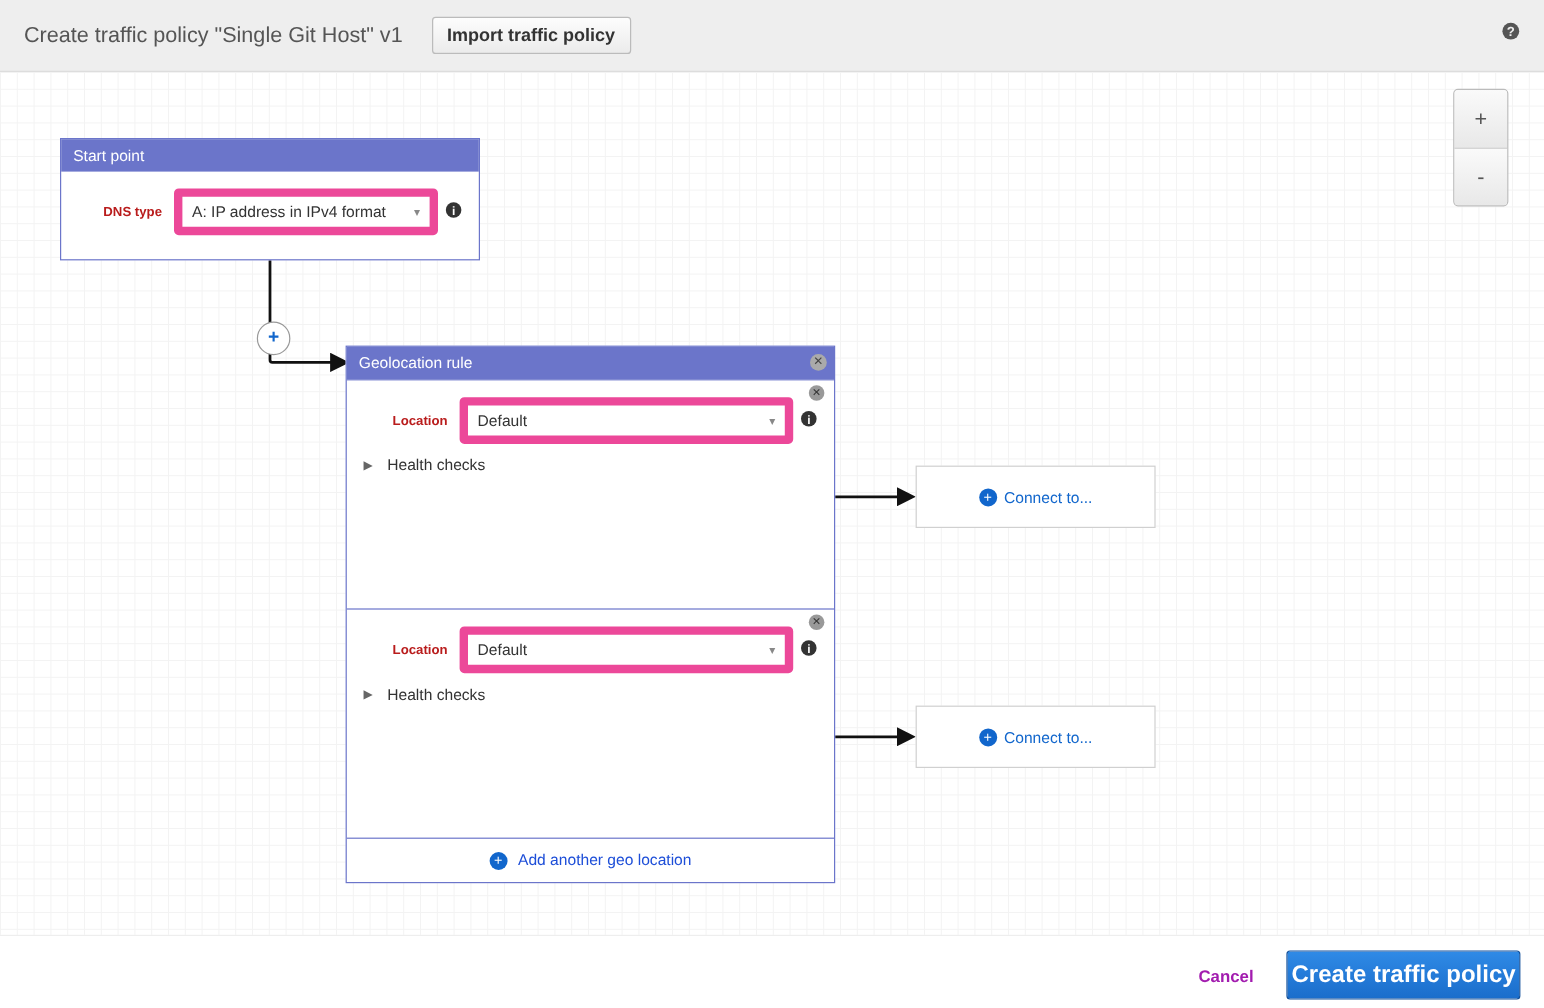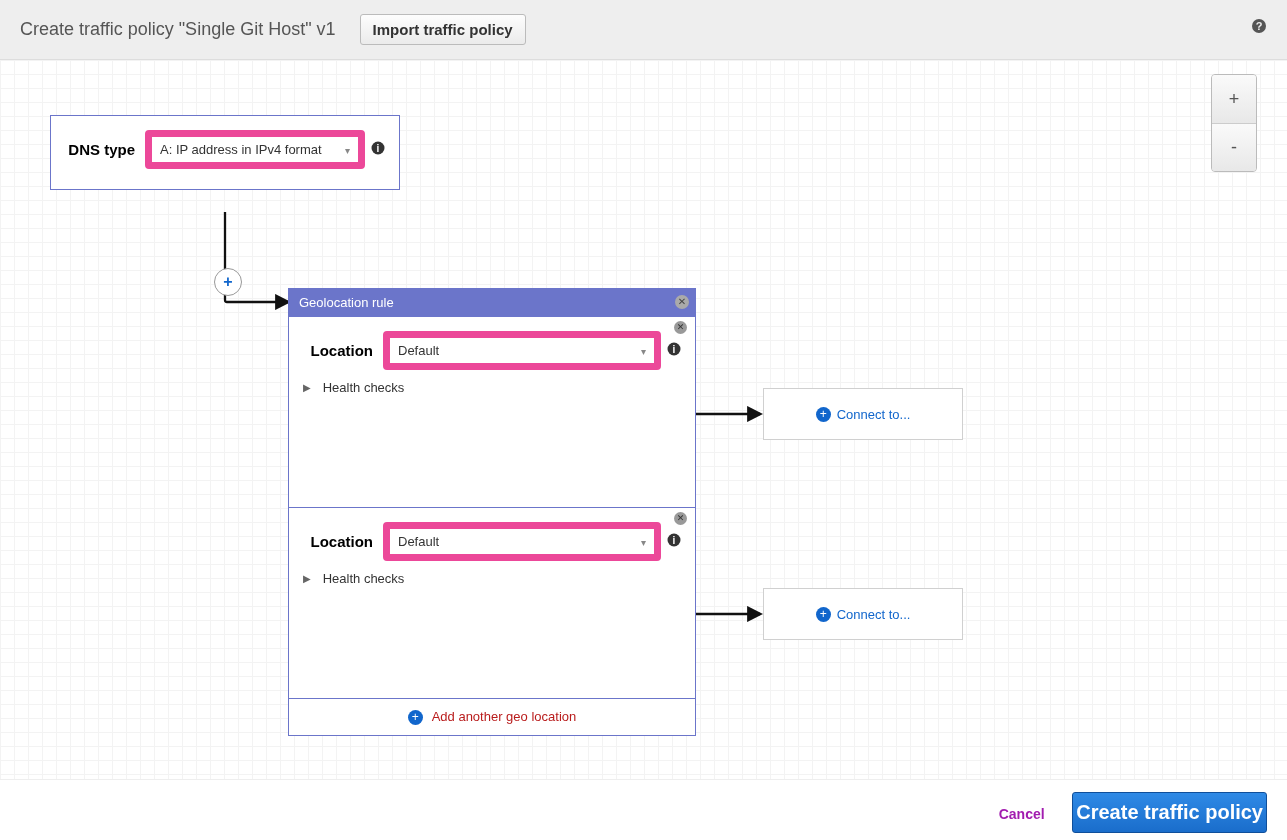--- a/index.html
+++ b/index.html
@@ -100,22 +100,22 @@
   border-radius:50%;
   width:14px;height:14px;
   text-align:center;
   font-size:10px;
   line-height:14px;
 }
 .node-body { padding:14px 14px 10px; position:relative; }
 .row { display:flex; align-items:center; margin-bottom:10px; }
 .row label {
   font-weight:bold;
-  font-size:15px;
-  color:#000000;
+  font-size:11px;
+  color:#b91c1c;
   width:80px;
   text-align:right;
   padding-right:10px;
 }
 .select-box {
   flex:1;
   border:7px solid #ec4899;
   border-radius:4px;
   background:#fff;
   padding:5px 22px 5px 8px;
@@ -162,21 +162,21 @@
   border-top:1px solid #6b75ca;
   position: relative;
 }
 .geo-section:first-of-type { border-top: none; }
 .add-geo {
   border-top:1px solid #6b75ca;
   padding:10px;
   text-align:center;
   font-size:13px;
 }
-.add-link { color:#b91c1c; cursor:pointer; }
+.add-link { color:#1d4ed8; cursor:pointer; }
 .plus-circle {
   display:inline-block;
   width:15px;height:15px;
   border-radius:50%;
   background:#1166cc;
   color:#fff;
   text-align:center;
   line-height:15px;
   font-size:12px;
   margin-right:6px;
@@ -272,20 +272,21 @@
     <path d="M635,354 L760,354" fill="none" stroke="#111" stroke-width="2.3" marker-end="url(#arrow)"></path>
     <path d="M635,554 L760,554" fill="none" stroke="#111" stroke-width="2.3" marker-end="url(#arrow)"></path>
   </svg>
 
   <div class="zoombox">
     <button>+</button>
     <button>-</button>
   </div>
 
   <div class="node" style="left:50px;top:55px;width:350px;">
+    <div class="node-header">Start point</div>
     <div class="node-body">
       <div class="row">
         <label>DNS type</label>
         <div class="select-box">
           <span>A: IP address in IPv4 format</span>
           <span class="select-caret">▾</span>
         </div>
         <span class="info-icon">
           <svg width="14" height="14" viewBox="0 0 14 14">
               <circle cx="7" cy="7" r="6.5" fill="#333"></circle>

